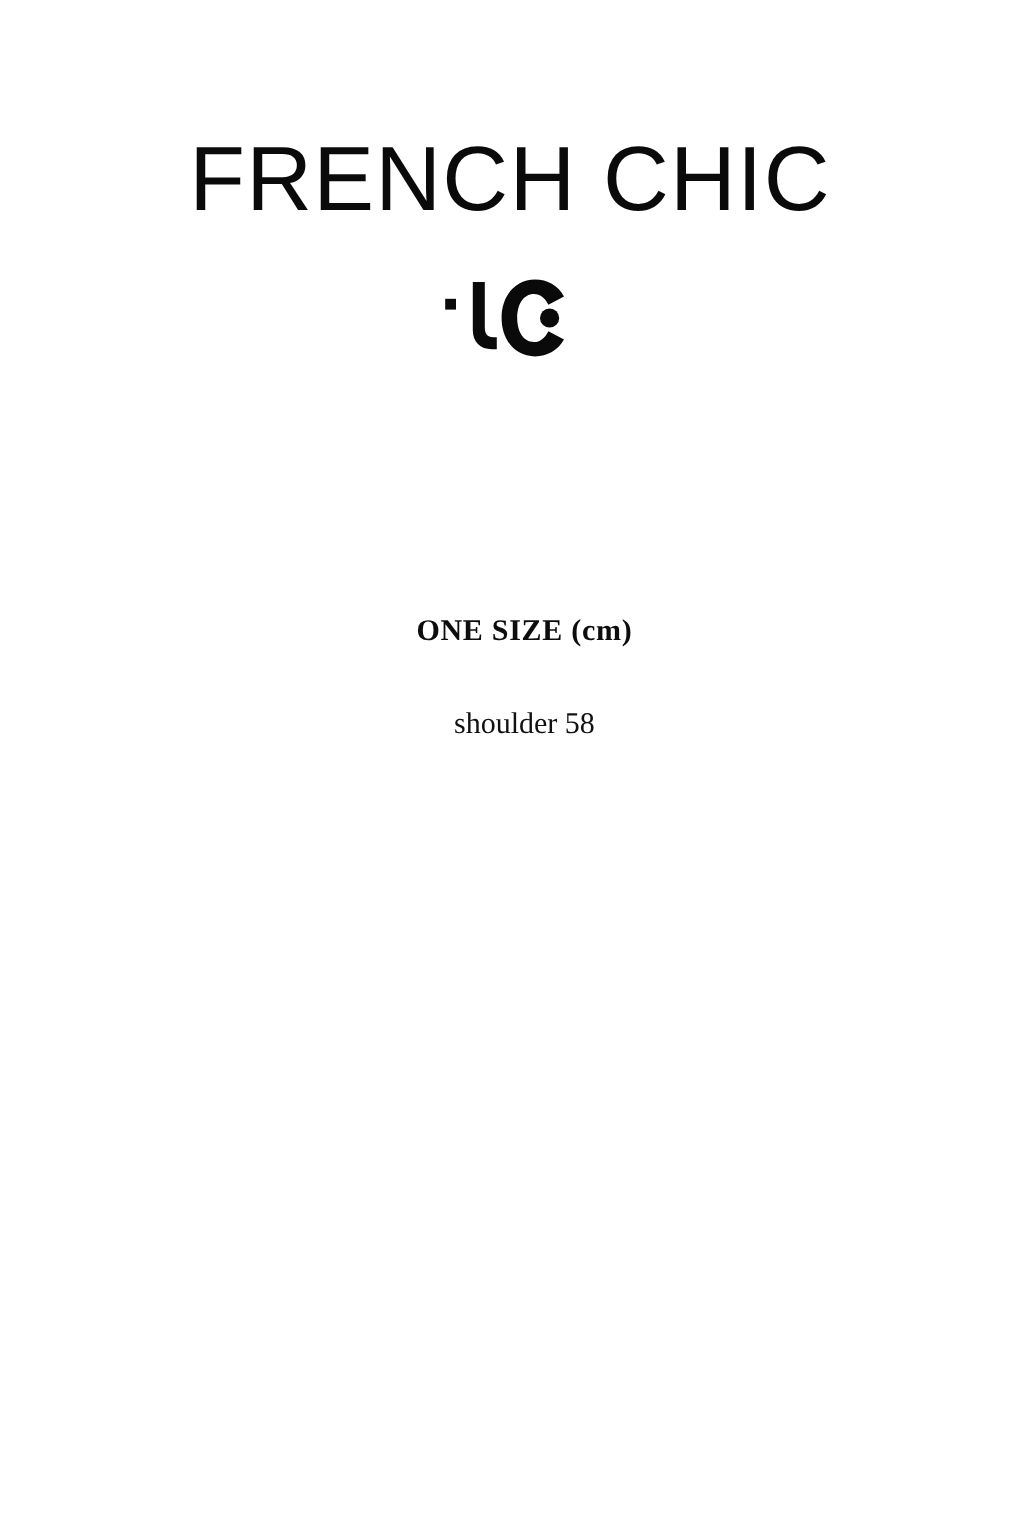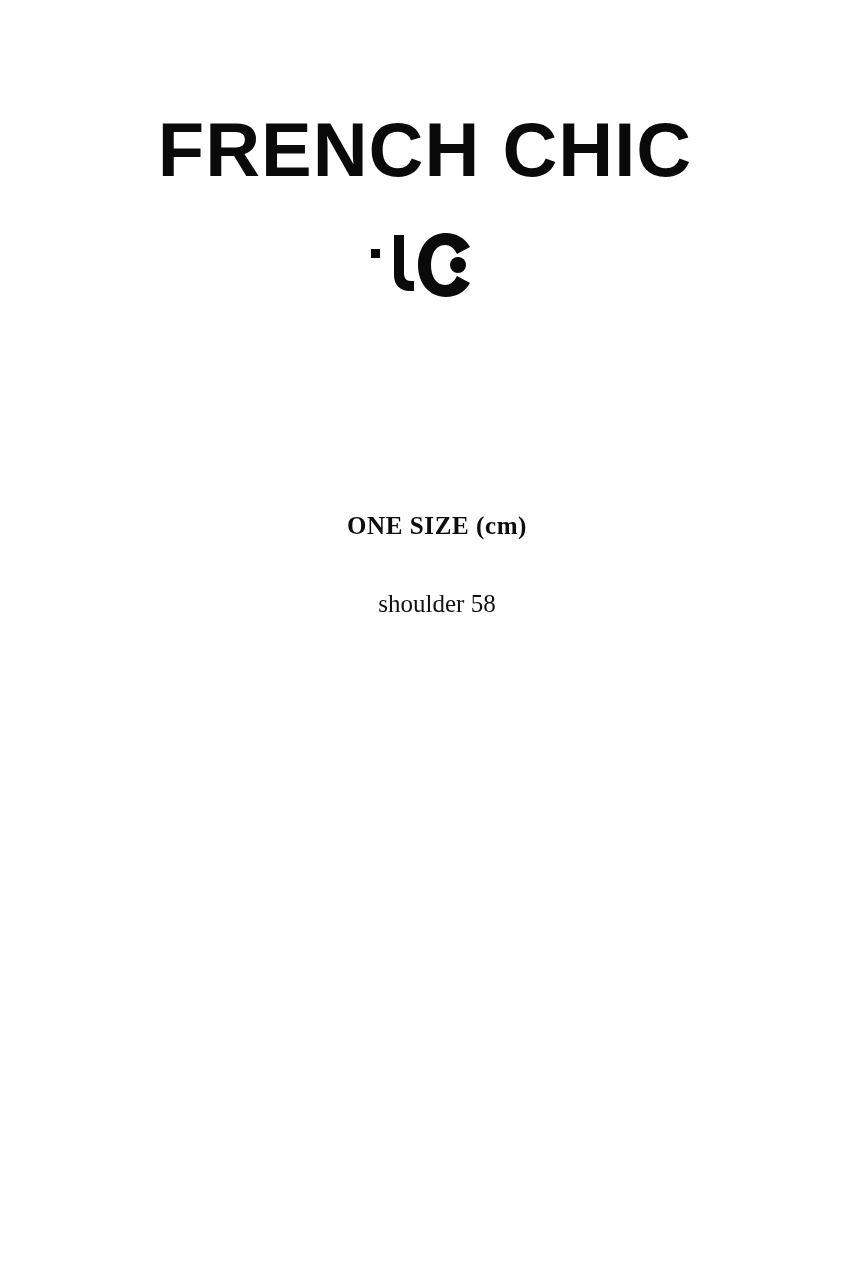--- a/index.html
+++ b/index.html
@@ -26,21 +26,21 @@
   
   .brand-block {
     position: absolute;
     top: 112px;
     left: 0;
     width: 850px;
     text-align: center;
   }
   .brand-title {
     font-family: "Liberation Sans", sans-serif;
-    font-weight: 700;
+    font-weight: 400;
     font-size: 76px;
     line-height: 1.0;
     letter-spacing: 1px;
     color: #0a0a0a;
     white-space: nowrap;
   }
 
   .brand-monogram {
     margin-top: 34px;
     height: 86px;

